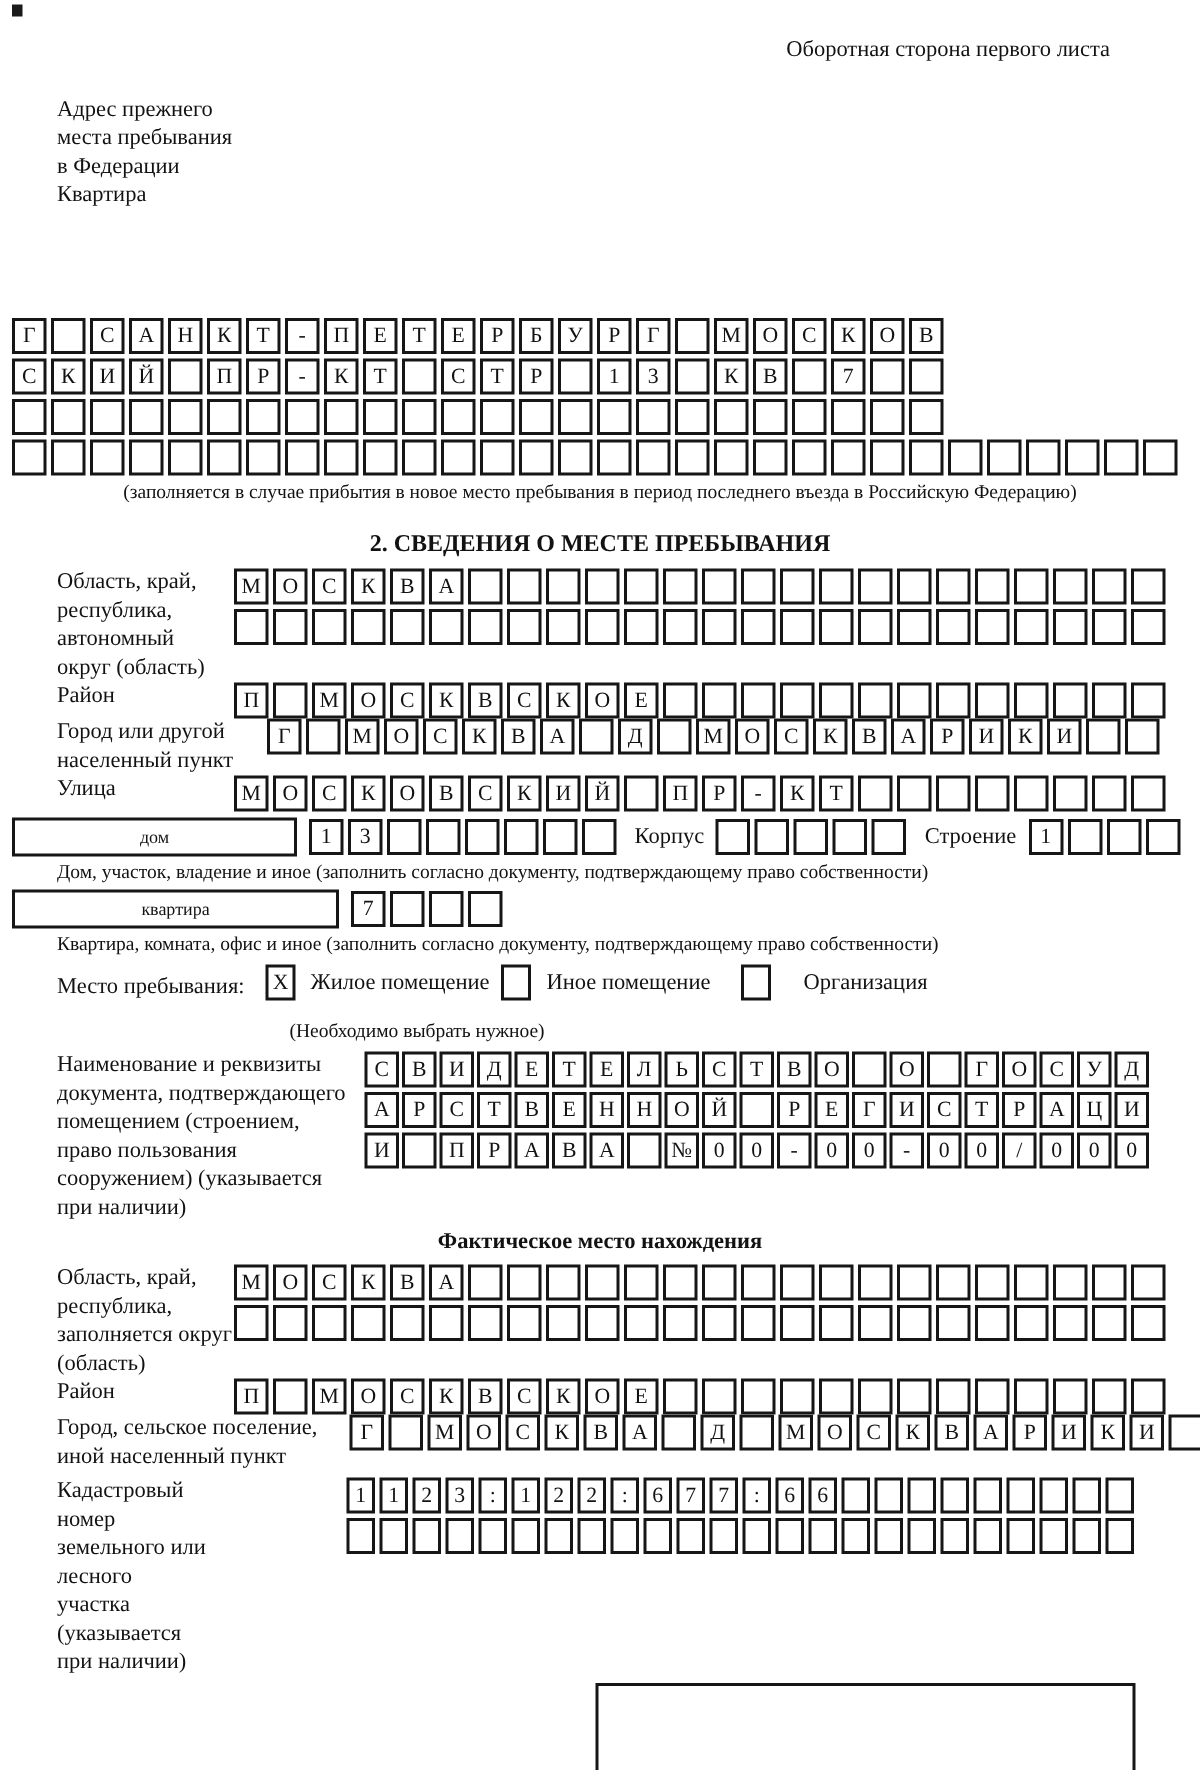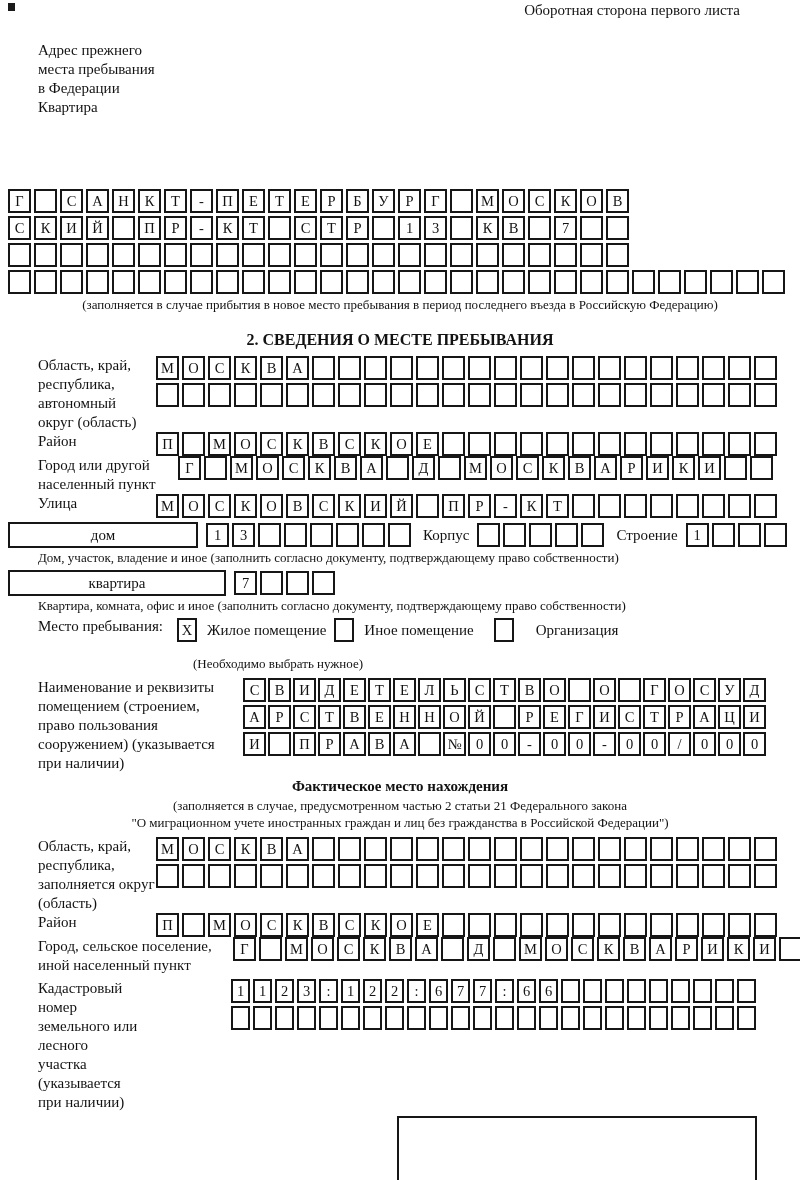--- a/index.html
+++ b/index.html
@@ -1,18 +1,18 @@
 <!DOCTYPE html>
 <html><head>
 <meta charset="utf-8">
 <style>
   html,body{margin:0;padding:0;background:#ffffff;}
   .page{
     width:800px;height:1180px;box-sizing:border-box;
-    padding:1px 8px 0 8px;position:relative;overflow:hidden;
+    padding:24px 8px 0 8px;position:relative;overflow:hidden;
     background:#ffffff;color:#121212;
     font-family:"Liberation Serif","DejaVu Serif",serif;
   }
   .corner-mark{position:absolute;left:8px;top:3px;width:7px;height:8px;background:#1a1a1a;}
   .doc-title{text-align:right;padding-right:52px;font-size:15px;line-height:18px;}
   .field{display:flex;}
   .label{flex:0 0 148px;box-sizing:border-box;padding-left:30px;font-size:15px;line-height:19px;}
   .rows{flex:1 1 auto;}
   .boxrow{display:flex;gap:3px;height:24px;margin-bottom:3px;}
   .rows .boxrow:last-child{margin-bottom:0;}
@@ -30,26 +30,26 @@
   .f-oblast{margin-top:6px;}
   .f-gorod .label{flex-basis:170px;}
   .f-doc{margin-top:6px;}
   .f-doc .label{flex-basis:235px;}
   .f-doc .boxrow{gap:2px;}
   .f-gorod2 .label{flex-basis:225px;}
   .f-kadastr{margin-top:4px;}
   .f-kadastr .rows{margin-left:75px;flex:0 0 auto;}
   .f-kadastr .cbox{flex-basis:19px;width:19px;}
   .inline-row{display:flex;align-items:center;margin-top:4px;height:26px;}
-  .wide-field{box-sizing:border-box;border:2px solid #161616;height:26px;display:flex;align-items:center;justify-content:center;font-size:15px;background:#fff;}
+  .wide-field{box-sizing:border-box;border:2px solid #161616;height:26px;display:flex;align-items:center;justify-content:center;font-size:12px;background:#fff;}
   .dom-box{width:190px;}
   .kv-box{width:218px;}
   .boxgroup{display:flex;gap:3px;margin-left:8px;}
   .inline-lbl{font-size:15px;margin-left:12px;}
-  .checkbox-row{display:flex;align-items:flex-start;margin:4px 0 12px 30px;height:26px;font-size:15px;}
+  .checkbox-row{display:flex;align-items:flex-end;margin:4px 0 12px 30px;height:26px;font-size:15px;}
   .opt{display:flex;align-items:center;}
   .opt .cbox{flex-basis:20px;width:20px;}
   .opt1 .cbox{margin:0 10px 0 14px;}
   .opt2 .cbox{margin:0 10px 0 8px;}
   .opt3 .cbox{margin:0 22px 0 20px;}
   .necessary-note{margin:2px 0 0 185px;width:300px;font-size:13px;line-height:16px;}
   .fact-title{font-weight:bold;font-size:15px;text-align:center;margin-top:4px;line-height:18px;}
   .fact-note{text-align:center;font-size:13px;line-height:17px;margin-top:2px;}
   .f-oblast2{margin-top:6px;}
   .stamp{width:360px;height:172px;border:2px solid #161616;margin:4px 0 0 389px;box-sizing:border-box;background:#fff;}
@@ -412,20 +412,21 @@
           <span class="cbox"></span>
         </span>
       <span>Организация</span>
     </span>
   </div>
   <div class="necessary-note">(Необходимо выбрать нужное)</div>
 
   <section class="field f-doc">
     <div class="label">
         <div class="lbl-line">Наименование и реквизиты</div>
+        <div class="lbl-line">документа, подтверждающего</div>
         <div class="lbl-line">помещением (строением,</div>
         <div class="lbl-line">право пользования</div>
         <div class="lbl-line">сооружением) (указывается</div>
         <div class="lbl-line">при наличии)</div>
       </div>
     <div class="rows">
       <div class="boxrow">
           <span class="cbox">С</span>
           <span class="cbox">В</span>
           <span class="cbox">И</span>
@@ -491,24 +492,20 @@
           <span class="cbox">0</span>
           <span class="cbox">/</span>
           <span class="cbox">0</span>
           <span class="cbox">0</span>
           <span class="cbox">0</span>
         </div>
     </div>
   </section>
 
   <div class="fact-title">Фактическое место нахождения</div>
-  <div class="fact-note">
-      <div class="lbl-line">(заполняется в случае, предусмотренном частью 2 статьи 21 Федерального закона</div>
-      <div class="lbl-line">"О миграционном учете иностранных граждан и лиц без гражданства в Российской Федерации")</div>
-    </div>
 
   <section class="field f-oblast2">
     <div class="label">
         <div class="lbl-line">Область, край,</div>
         <div class="lbl-line">республика,</div>
         <div class="lbl-line">заполняется округ</div>
         <div class="lbl-line">(область)</div>
       </div>
     <div class="rows">
       <div class="boxrow">

